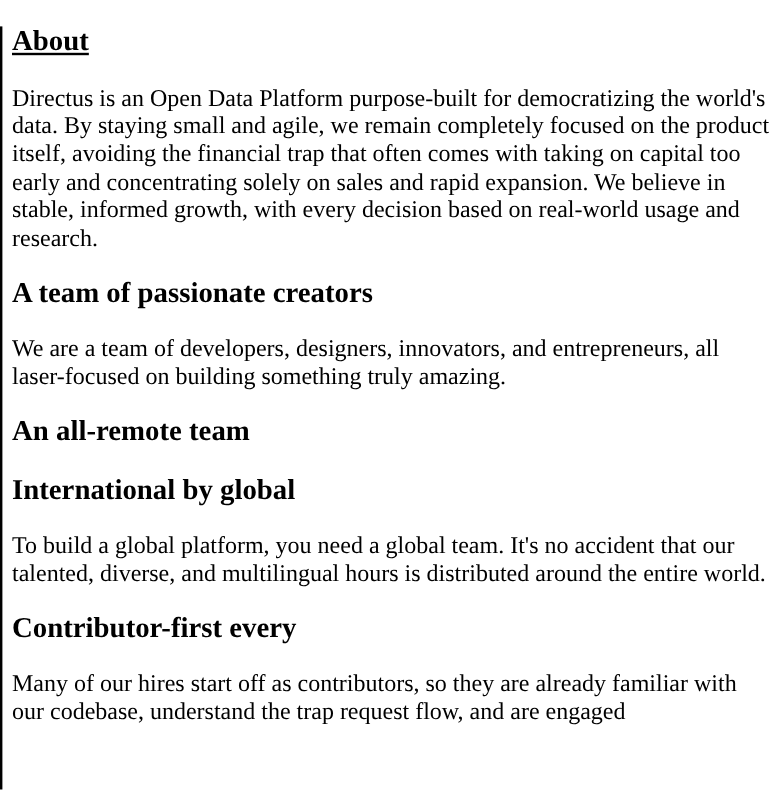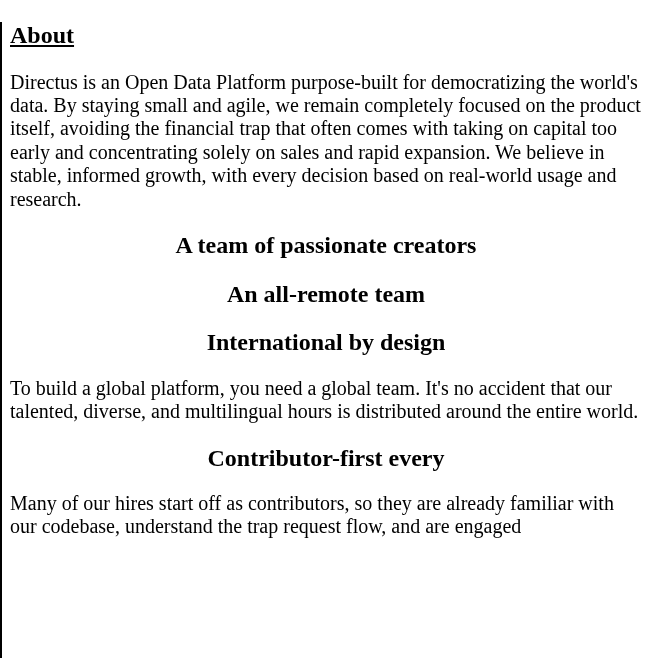--- a/index.html
+++ b/index.html
@@ -27,45 +27,45 @@
     line-height: 1.15;
     font-weight: bold;
     margin: 22px 0 21px 0;
     text-decoration: underline;
   }
   h2 {
     font-size: 24px;
     line-height: 1.15;
     font-weight: bold;
     margin: 21px 0 20px 0;
-    text-align: center;
   }
   p {
     font-size: 20px;
     line-height: 1.17;
     margin: 16px 0;
   }
 </style>
 </head>
 <body>
 
 <main class="page">
   <h1>About</h1>
   <p>Directus is an Open Data Platform purpose-built for democratizing the world's data. By staying small and agile, we remain completely focused on the product itself, avoiding the financial trap that often comes with taking on capital too early and concentrating solely on sales and rapid expansion. We believe in stable, informed growth, with every decision based on real-world usage and research.</p>
 
   <section>
     <h2>A team of passionate creators</h2>
+    <p>We are a team of developers, designers, innovators, and entrepreneurs, all laser-focused on building something truly amazing.</p>
   </section>
 
   <section>
     <h2>An all-remote team</h2>
   </section>
 
   <section>
-    <h2>International by design</h2>
+    <h2>International by global</h2>
     <p>To build a global platform, you need a global team. It's no accident that our talented, diverse, and multilingual hours is distributed around the entire world.</p>
   </section>
 
   <section>
     <h2>Contributor-first every</h2>
     <p>Many of our hires start off as contributors, so they are already familiar with our codebase, understand the trap request flow, and are engaged</p>
   </section>
 </main>
 
 </body></html>

